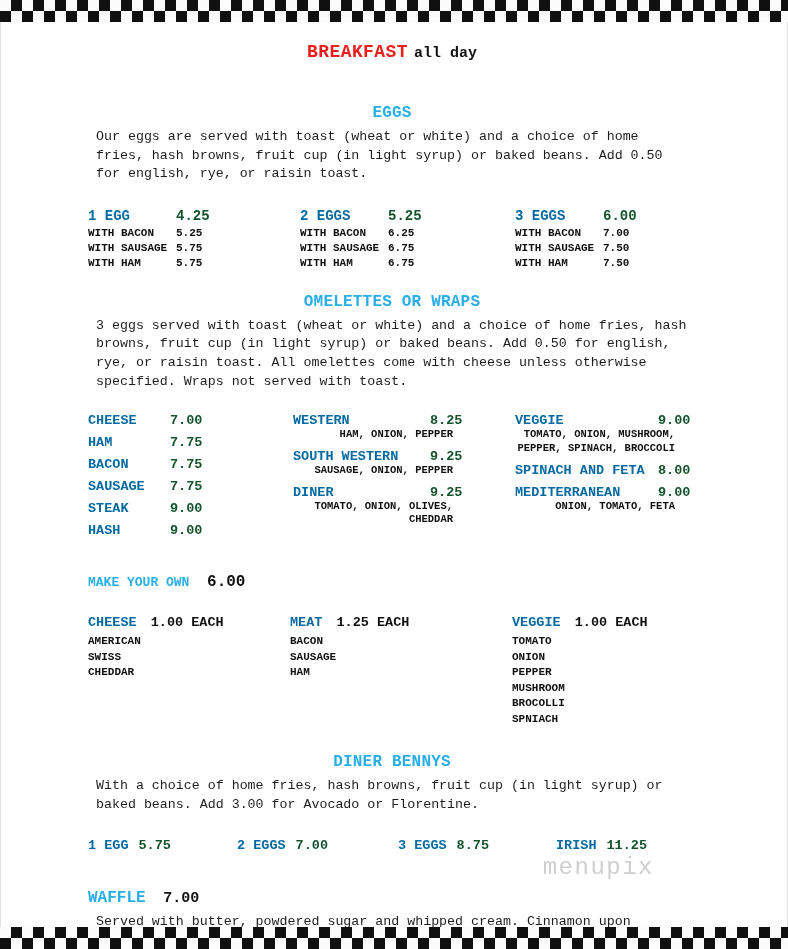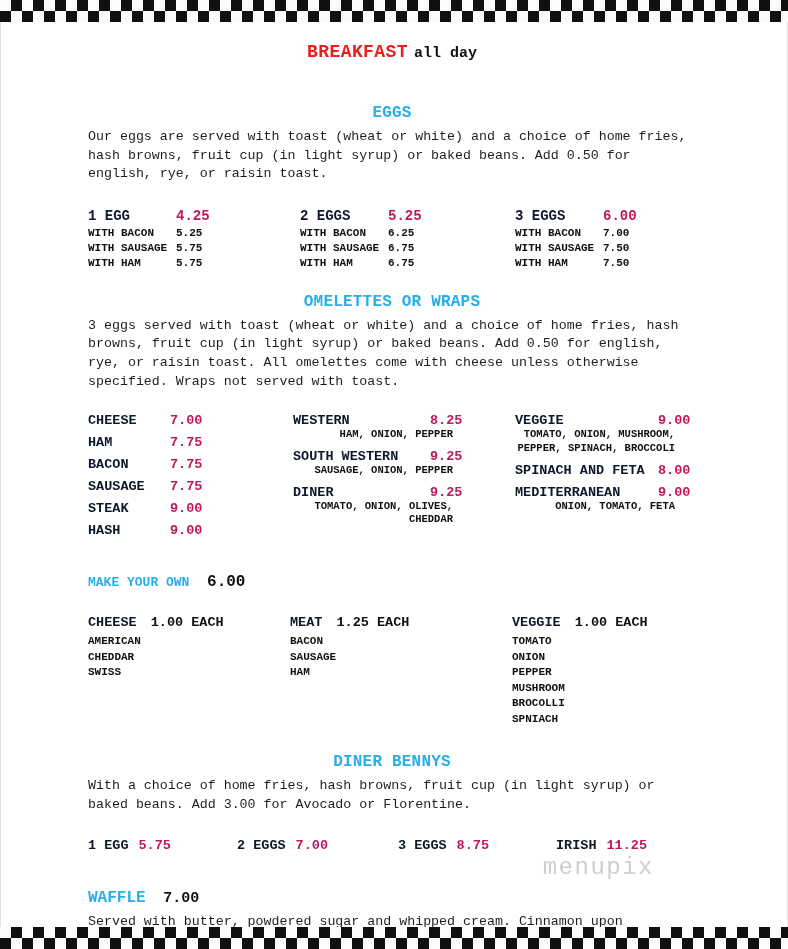--- a/index.html
+++ b/index.html
@@ -16,24 +16,24 @@
   .checker.top { top:0; }
   .checker.bottom { bottom:0; }
 
   .content { padding:22px 92px 0 88px; }
 
   .menu-title { text-align:center; margin-top:20px; font-weight:bold; }
   .t-red   { color:#e8211d; font-size:18px; letter-spacing:0.4px; }
   .t-black { color:#111;   font-size:15px; margin-left:6px; }
 
   .h-cyan { color:#29aee6; font-size:16px; font-weight:bold; margin:0; letter-spacing:0.2px;text-align:center; }
-  .desc { font-size:13.3px; color:#1e1e1e; margin:6px 0 0; line-height:1.4; max-width:604px; }
-
-  .blue { color:#0f172a; }
-  .blk  { color:#be185d; }
+  .desc { font-size:13.3px; color:#1e1e1e; margin:6px 8px 0; line-height:1.4; max-width:604px; }
+
+  .blue { color:#0369a1; }
+  .blk  { color:#14532d; }
 
   
   .sec-eggs { margin-top:42px; }
   .eggs-grid { display:grid; grid-template-columns:212px 215px 1fr; margin-top:24px; }
   .row { display:flex; align-items:baseline; }
   .hdr { font-weight:bold; font-size:14px; }
   .hdr .nm { width:88px; }
   .sub { font-weight:bold; font-size:11px; color:#111; margin-top:3px; }
   .sub .nm { width:88px; }
 
@@ -241,22 +241,22 @@
       </div>
       <div class="myo-grid">
 
         <div class="myo-col">
           <div class="hd">
             <span class="blue">CHEESE</span>
             <span class="each">1.00 EACH</span>
           </div>
           <ul>
             <li>AMERICAN</li>
+            <li>SWISS</li>
             <li>CHEDDAR</li>
-            <li>SWISS</li>
           </ul>
         </div>
 
         <div class="myo-col">
           <div class="hd">
             <span class="blue">MEAT</span>
             <span class="each">1.25 EACH</span>
           </div>
           <ul>
             <li>BACON</li>

